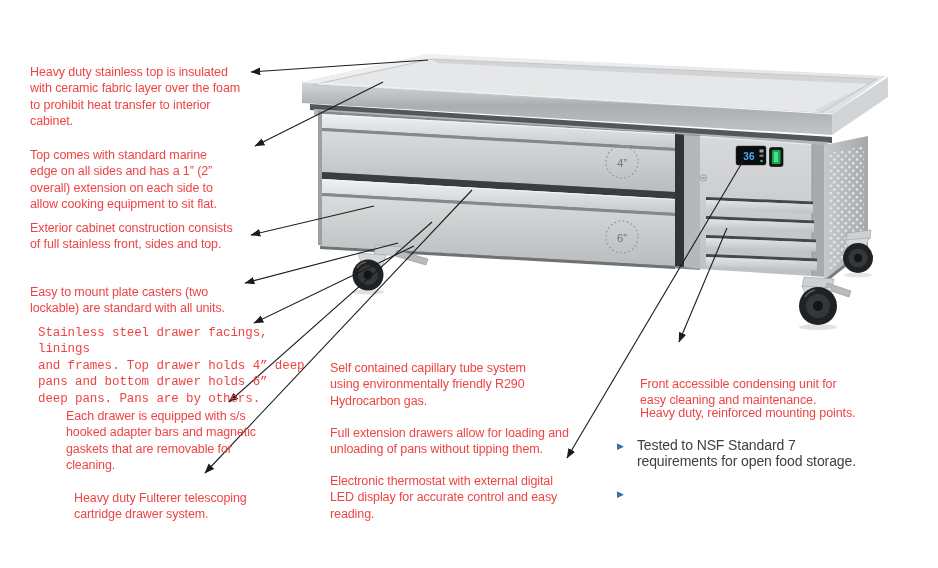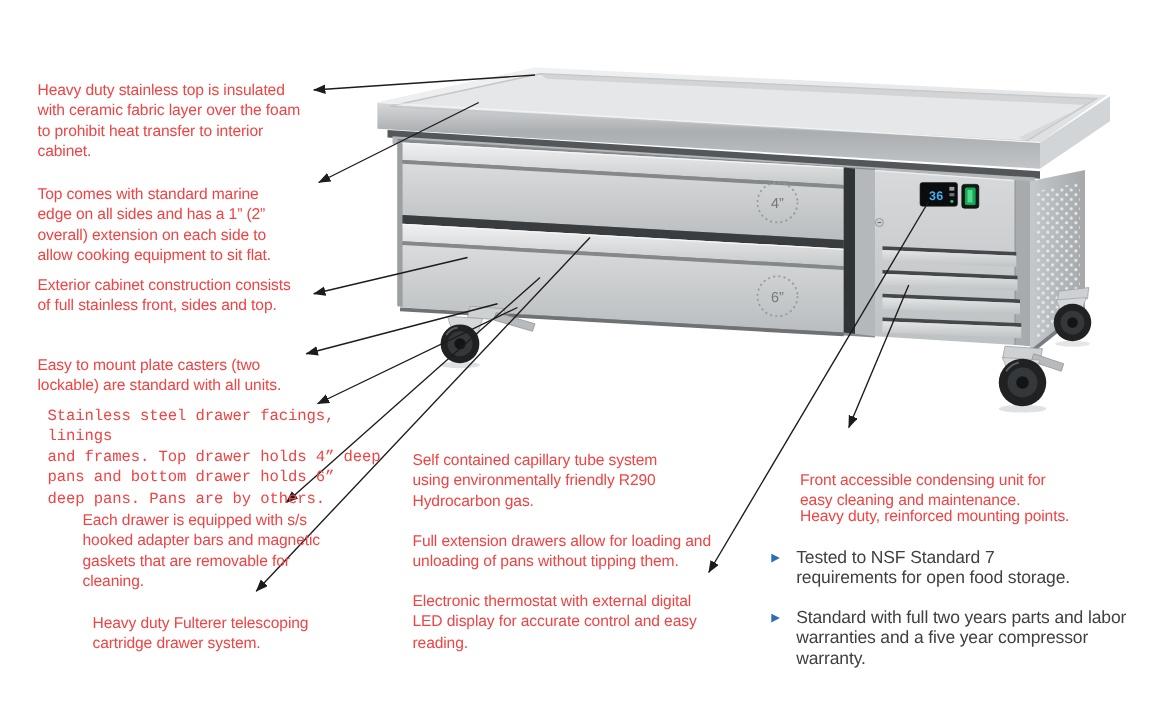--- a/index.html
+++ b/index.html
@@ -225,17 +225,15 @@
 easy cleaning and maintenance.</div>
   <div class="co" style="left:640px;top:405px;">Heavy duty, reinforced mounting points.</div>
 
   <div class="bullet-item" style="top:437px;">
     <span class="tri">▶</span>
     <span class="bullet-text">Tested to NSF Standard 7
 requirements for open food storage.</span>
   </div>
   <div class="bullet-item" style="top:485px;">
     <span class="tri">▶</span>
-    <span class="bullet-text">Standard with full two years parts and labor
-warranties and a five year compressor warranty.</span>
   </div>
 
 </div>
 
 </body></html>

